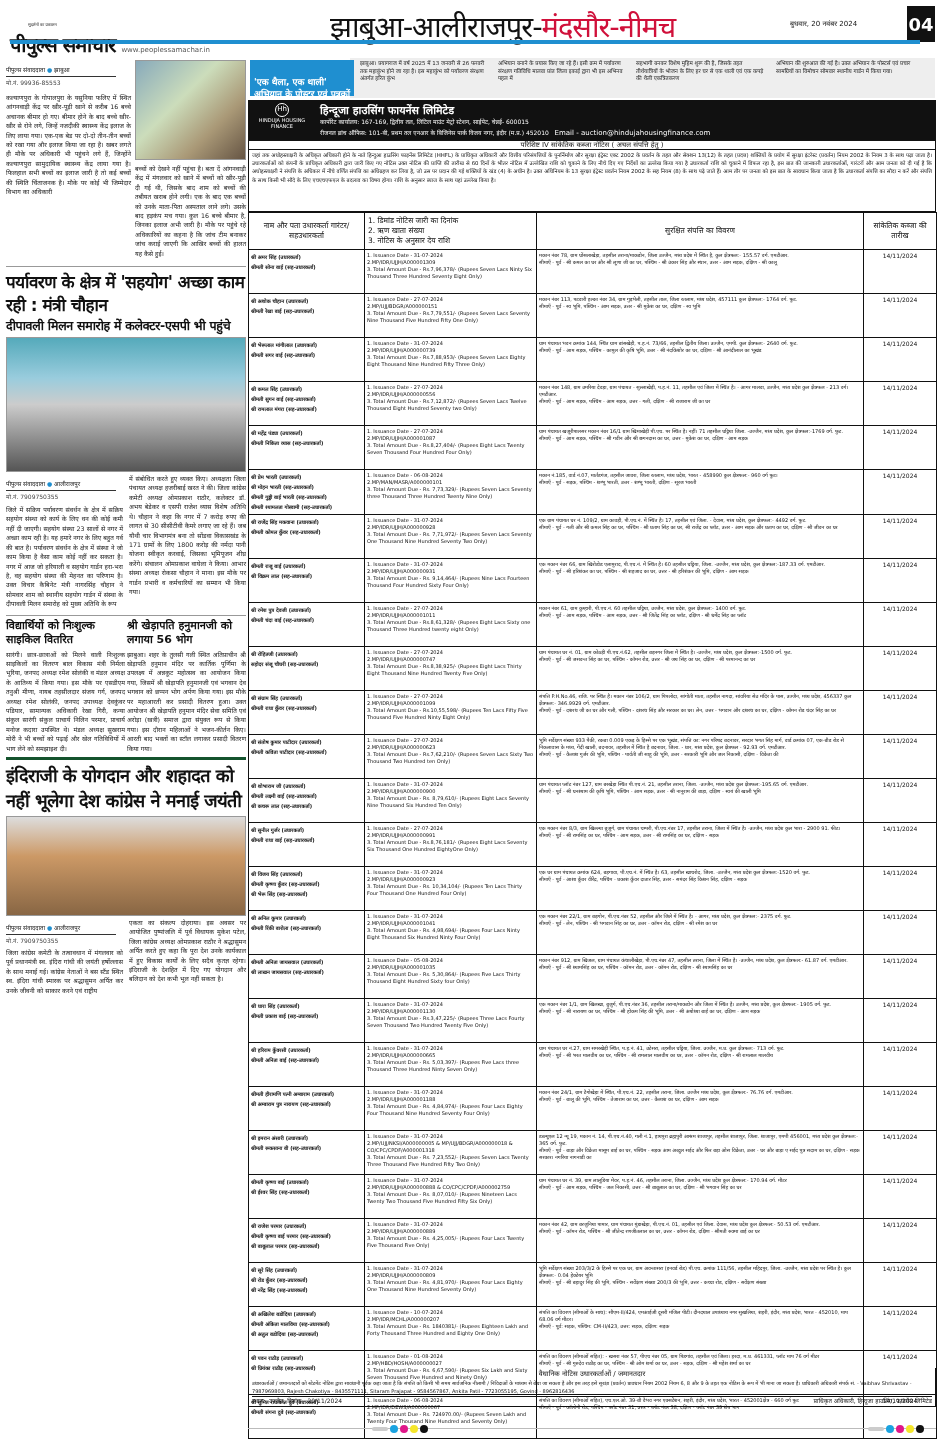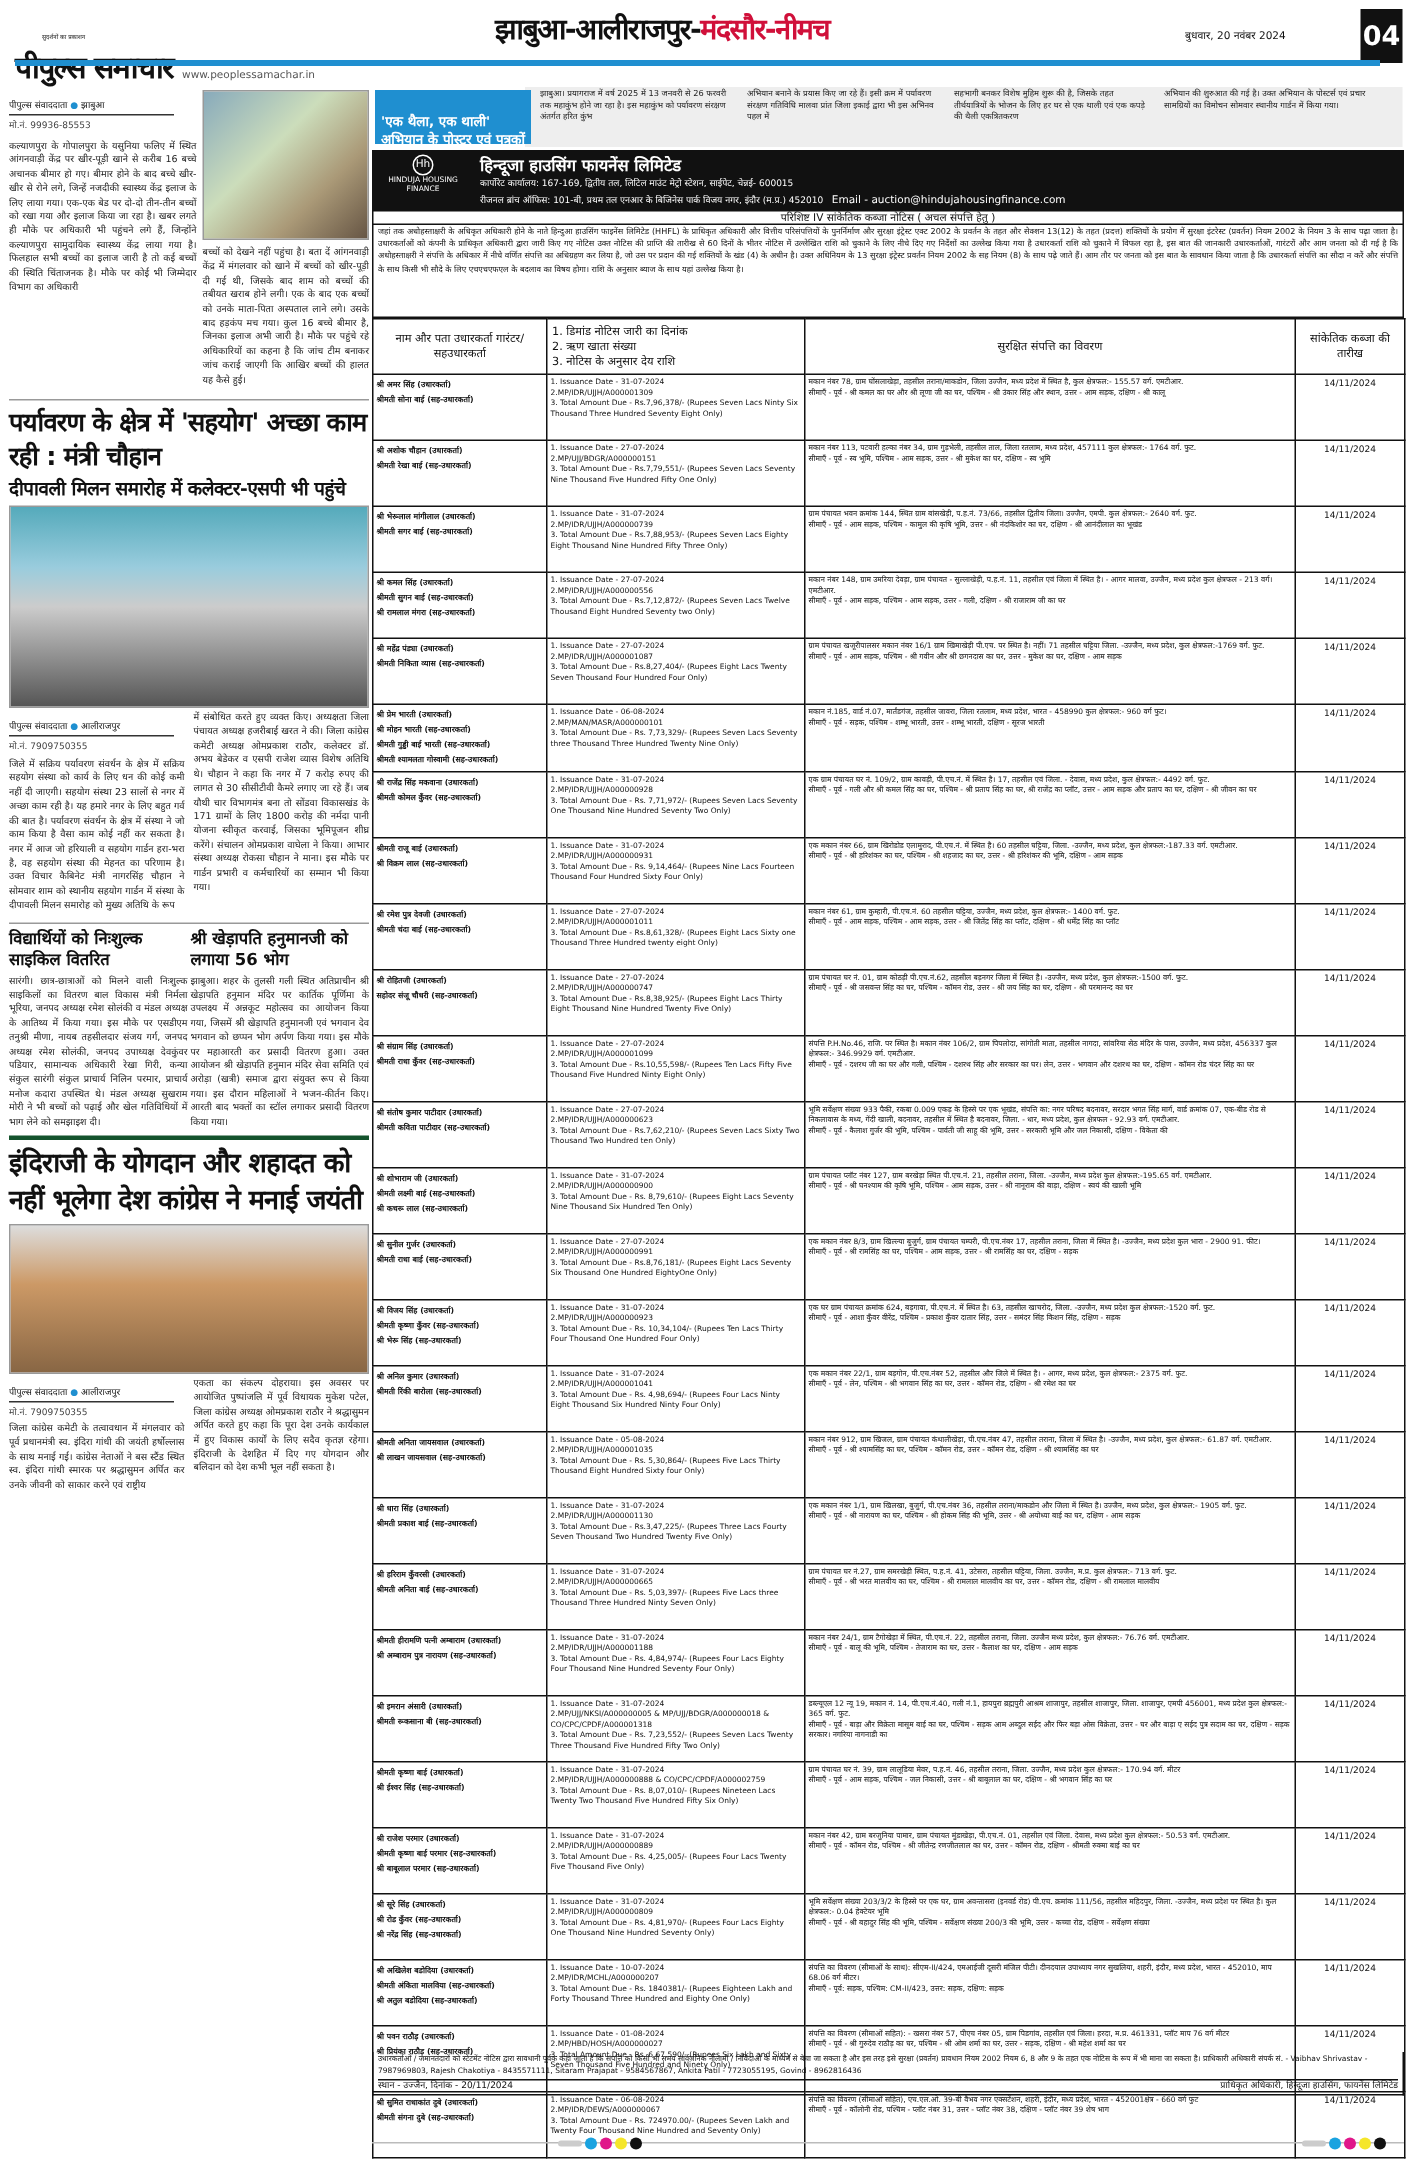--- a/index.html
+++ b/index.html
@@ -1,21 +1,21 @@
 <!DOCTYPE html>
 <html><head>
 <meta charset="utf-8">
 <style>
 *{box-sizing:border-box;margin:0;padding:0}
 body{width:945px;height:1445px;background:#fff;font-family:"DejaVu Sans",sans-serif;color:#111;position:relative;overflow:hidden}
 .masthead{position:absolute;left:10px;top:22px;width:925px;height:36px;display:flex;align-items:flex-end}
 .logo{font-family:"DejaVu Serif",serif;font-weight:bold;font-size:20px;color:#111;letter-spacing:-1px}
 .logo-tag{position:absolute;left:18px;top:0;font-size:4px}
 .site{font-size:7px;color:#555;margin-left:6px;margin-bottom:4px}
-.edition{position:absolute;left:330px;top:6px;font-weight:bold;font-size:19px;letter-spacing:-1px}
+.edition{position:absolute;left:330px;top:6px;font-weight:normal;font-size:29px;letter-spacing:-1px}
 .edition .red{color:#d0103a}
 .date{position:absolute;left:790px;top:19px;font-size:7px}
 .pageno{position:absolute;right:0;top:0;width:28px;height:36px;background:#111;color:#fff;font-weight:bold;font-size:18px;display:flex;align-items:center;justify-content:center}
 .topbar{position:absolute;left:10px;top:40px;width:910px;height:4px;background:#1f8fd0}
 .col-left{position:absolute;left:6px;top:58px;width:240px}
 .h1{font-weight:bold;font-size:20px;line-height:27px;letter-spacing:-0.5px}
 .byline{font-size:6px;border-bottom:1px solid #333;padding:2px 0;margin-top:4px;width:110px}
 .mob{font-size:6px;color:#444;padding-top:2px}
 .dot{color:#1f8fd0}
 .body-txt{font-size:6.3px;line-height:9.4px;text-align:justify;color:#222}
@@ -589,20 +589,21 @@
         <td>
           <div>संपत्ति का विवरण (सीमाओं सहित), एच.एल.ओ. 39-बी वैभव नगर एक्सटेंशन, शहरी, इंदौर, मध्य प्रदेश, भारत - 452001क्षेत्र - 660 वर्ग फुट</div>
           <div>सीमाएँ - पूर्व - कॉलोनी रोड, पश्चिम - प्लॉट नंबर 31, उत्तर - प्लॉट नंबर 38, दक्षिण - प्लॉट नंबर 39 शेष भाग</div>
         </td>
         <td class="dt">14/11/2024</td>
       </tr>
     </tbody>
 </table>
 
 <div class="foot" id="foot" style="top:1368px">
+  <div style="text-align:center;font-size:7px;line-height:10px">वैधानिक नोटिस उधारकर्ताओं / जमानतदार</div>
   <div>उधारकर्ताओं / जमानतदारों को स्टेटमेंट नोटिस द्वारा सावधानी पूर्वक कहा जाता है कि संपत्ति को किसी भी समय सार्वजनिक नीलामी / निविदाओं के माध्यम से बेचा जा सकता है और इस तरह इसे सुरक्षा (प्रवर्तन) प्रावधान नियम 2002 नियम 6, 8 और 9 के तहत एक नोटिस के रूप में भी माना जा सकता है। प्राधिकारी अधिकारी संपर्क सं. - Vaibhav Shrivastav - 7987969803, Rajesh Chakotiya - 8435571111, Sitaram Prajapat - 9584567867, Ankita Patil - 7723055195, Govind - 8962816436</div>
   <div style="display:flex;justify-content:space-between;font-size:6px;border-top:1px solid #111;margin-top:1px">
     <span>स्थान - उज्जैन, दिनांक - 20/11/2024</span>
     <span>प्राधिकृत अधिकारी, हिन्दूजा हाउसिंग, फायनेंस लिमिटेड</span>
   </div>
 </div>
 
 <div style="position:absolute;left:248px;top:1428px;width:688px;height:1px;background:#bbb"></div>
 <div class="colorbar" style="left:372px">
     <span class="g"></span>

